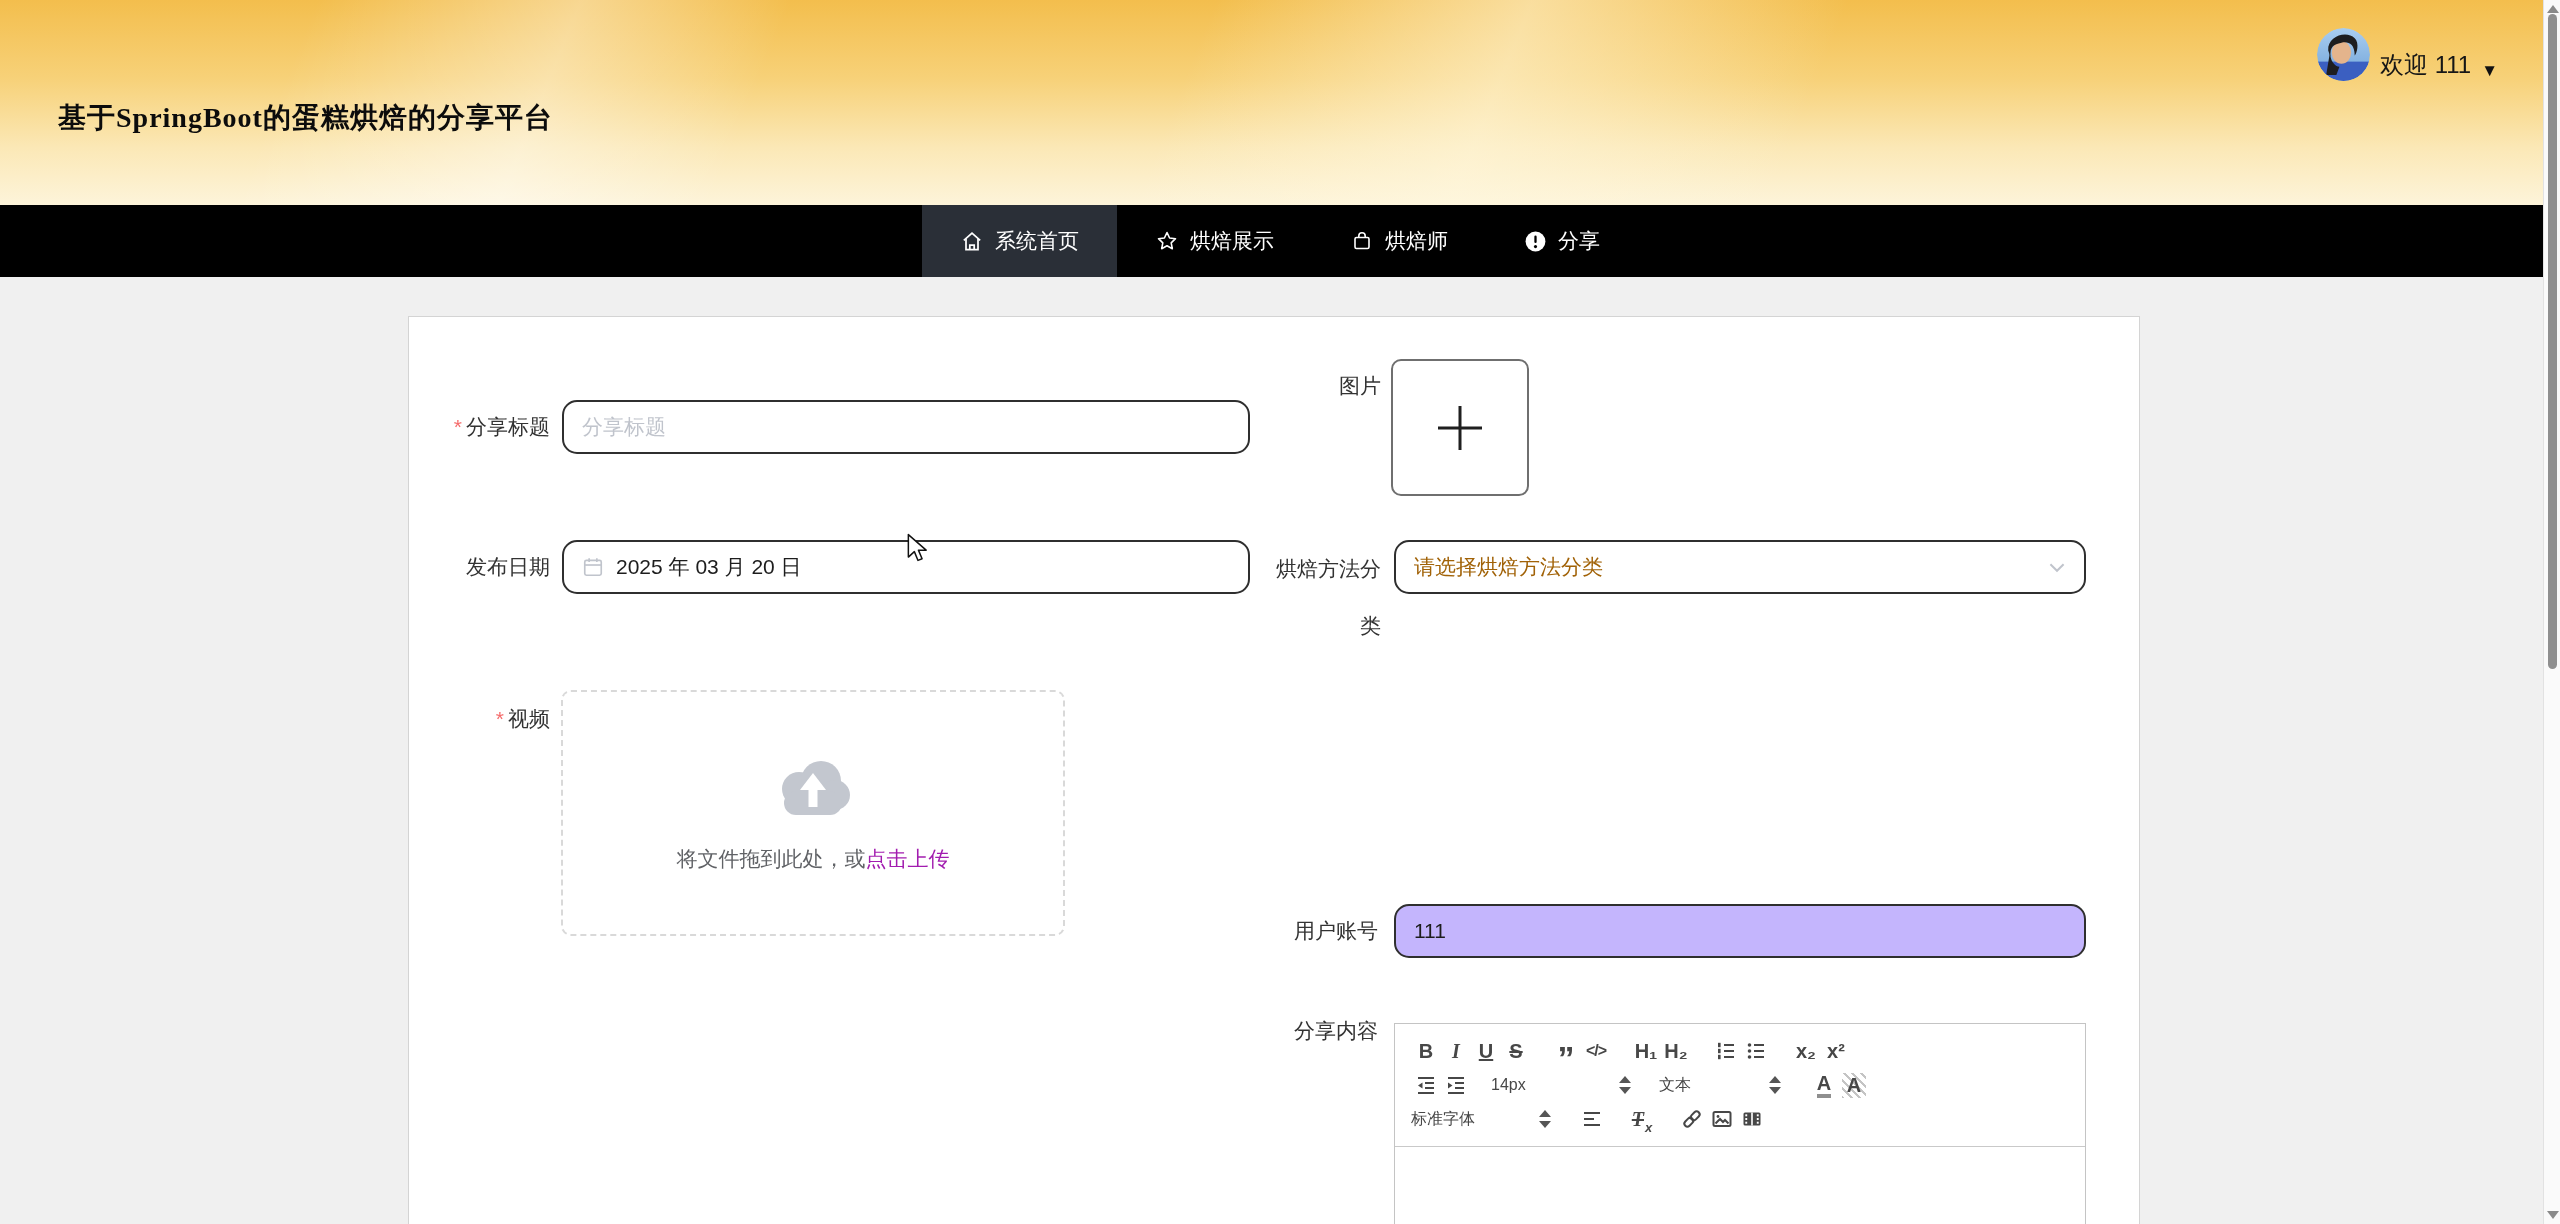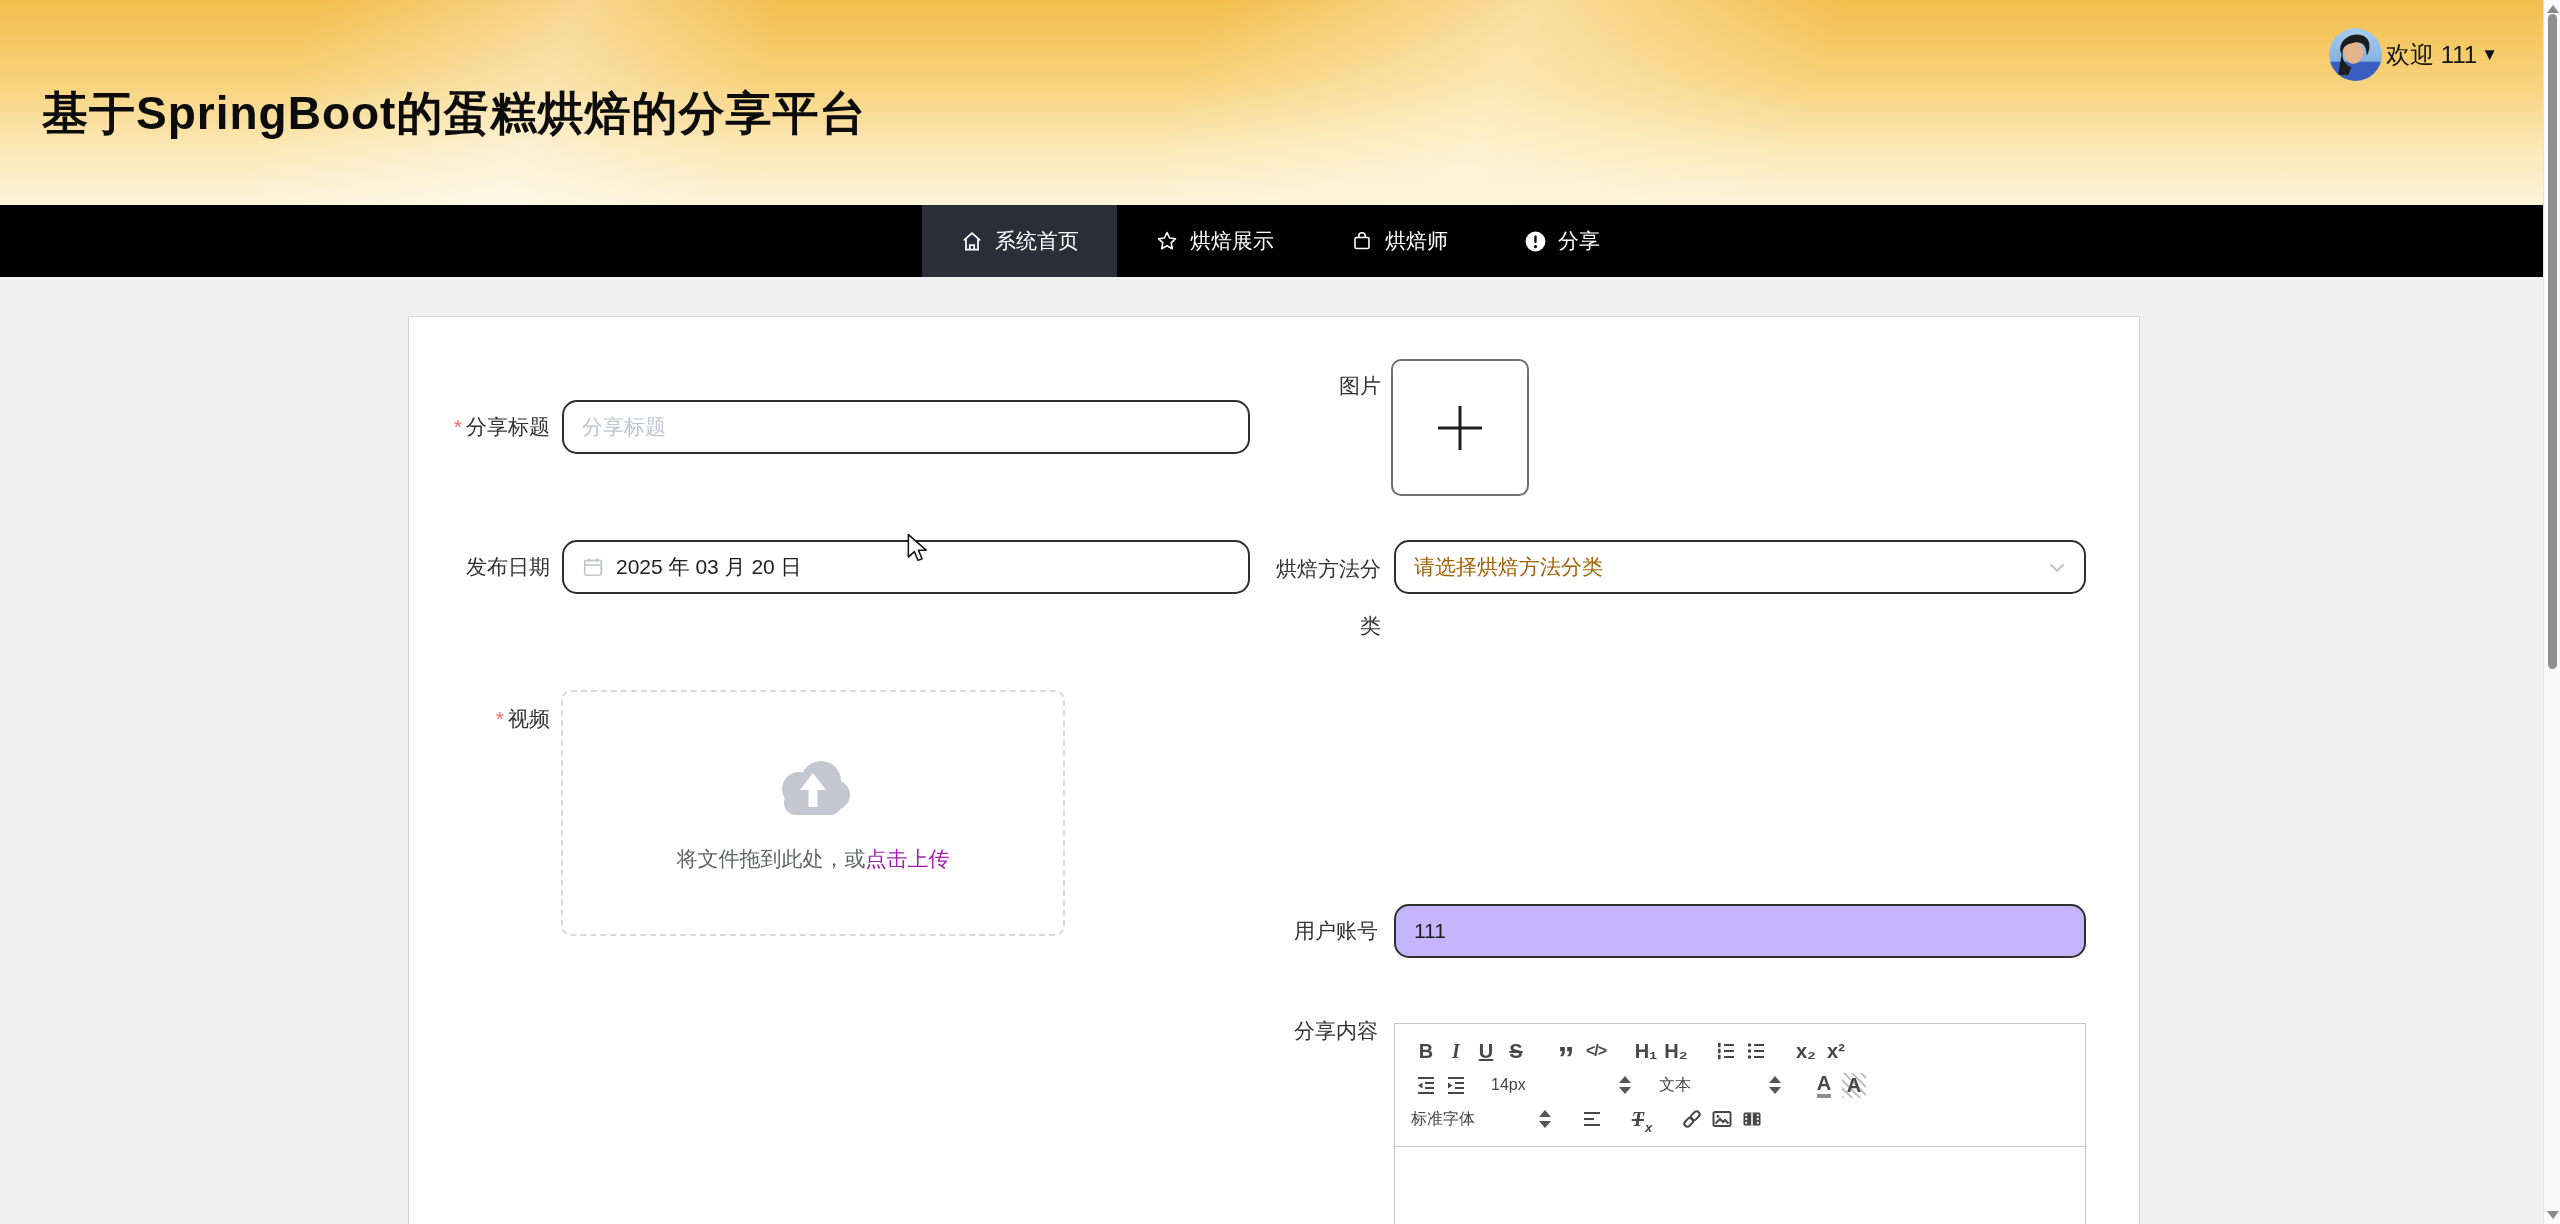--- a/index.html
+++ b/index.html
@@ -14,25 +14,25 @@
     background:linear-gradient(180deg,#f3be4d 0%,#f7d178 38%,#fbe8b6 72%,#fdf4da 100%);
     overflow:hidden;
   }
   .header:before{
     content:"";position:absolute;inset:0;
     background:linear-gradient(112deg,
       rgba(255,255,255,0) 12%,rgba(255,255,255,.38) 22%,rgba(255,255,255,0) 30%,
       rgba(255,255,255,0) 46%,rgba(255,248,224,.55) 58%,rgba(255,255,255,0) 70%);
   }
   .page-title{
-    position:absolute;left:42px;top:83px;margin:0;
-    font-size:46px;font-weight:bold;color:#0c0c0c;letter-spacing:1px;z-index:2;
+    position:absolute;left:42px;top:83px;margin:16px;
+    font-size:28px;font-weight:bold;color:#0c0c0c;letter-spacing:1px;z-index:2;font-family:Liberation Serif, serif;
   }
   .user-box{
-    position:absolute;right:62px;top:28px;display:flex;align-items:center;gap:4px;
+    position:absolute;right:62px;top:28px;display:flex;align-items:flex-end;gap:10px;
     z-index:2;cursor:pointer;
   }
   .avatar{width:53px;height:53px;border-radius:50%;overflow:hidden;display:block;}
   .welcome{font-size:24px;color:#161616;}
   .user-caret{font-size:17px;color:#111;}
   
   .navbar{
     position:absolute;left:0;top:205px;width:2560px;height:72px;background:#000;
     display:flex;justify-content:center;align-items:stretch;
   }

